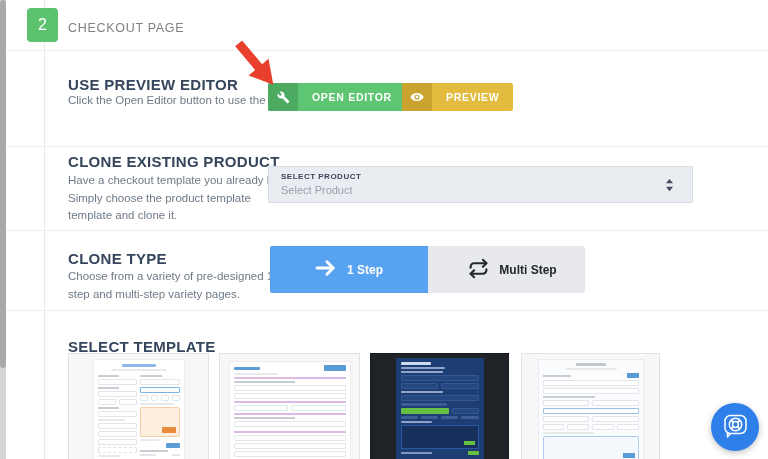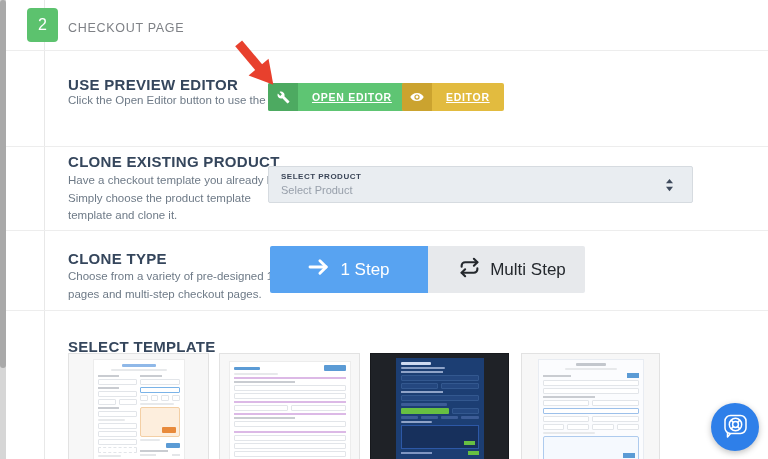--- a/index.html
+++ b/index.html
@@ -25,40 +25,40 @@
   .sec-heading { position:absolute; left:68px; font-size:15px; font-weight:700; color:#35465c;
                  letter-spacing:.3px; }
   .sec-desc { position:absolute; left:68px; font-size:11.5px; color:#6e7a87; line-height:17.5px; }
   .sec-desc span { display:block; }
 
   
   .icon-btn { position:absolute; height:28px; display:flex; align-items:stretch; border-radius:2px;
               overflow:hidden; cursor:pointer; }
   .icon-btn .icell { width:30px; display:flex; align-items:center; justify-content:center; }
   .icon-btn .blabel { display:flex; align-items:center; padding:0 14px; color:#fff;
-                      font-size:10.5px; font-weight:700; letter-spacing:.7px;text-decoration:underline; }
+                      font-size:10.5px; font-weight:700; letter-spacing:.7px; }
   .btn-green { background:#5ec573; }
   .btn-green .icell { background:#4daa61; }
   .btn-yellow { background:#e2bb3f; }
   .btn-yellow .icell { background:#cba32f; }
 
   
   .red-arrow { position:absolute; left:227px; top:35px; width:58px; height:58px; z-index:4; }
 
   
   .select-box { position:absolute; left:268px; top:166px; width:425px; height:37px;
                 background:#e9edf1; border:1px solid #d6dbe0; border-radius:2px;
                 padding:5px 12px 0 12px; cursor:pointer; }
   .select-box .slabel { font-size:8px; font-weight:700; letter-spacing:.5px; color:#3a4557; }
   .select-box .sval { font-size:11px; color:#98a0ab; margin-top:3px; }
   .select-box .sort-icon { position:absolute; right:18px; top:11px; }
 
   
   .type-btn { position:absolute; top:246px; height:47px; display:flex; align-items:center;
-              justify-content:center; gap:10px; font-size:17px; font-weight:400; cursor:pointer; }
+              justify-content:center; gap:10px; font-size:12px; font-weight:700; cursor:pointer; }
   .type-one { left:270px; width:158px; background:#58a3f1; color:#fff; border-radius:2px 0 0 2px; }
   .type-multi { left:428px; width:157px; background:#e7e9ec; color:#24282d; border-radius:0 2px 2px 0;padding-left:12px; }
 
   
   .tcard { position:absolute; top:353px; height:115px; background:#f7f7f7; border:1px solid #e2e2e2;
            overflow:hidden; cursor:pointer; }
   .tcard.dark { background:#1f2227; border-color:#17191d; }
   .tpage { position:absolute; top:5px; bottom:-2px; left:50%; transform:translateX(-50%);
            background:#fff; border:1px solid #ececec; overflow:hidden; padding:3px 4px; }
   .tpage.navy { background:#1c3e73; border-color:#1c3e73; }
@@ -125,21 +125,21 @@
   </span>
   <span class="blabel">OPEN EDITOR</span>
 </div>
 
 <div class="icon-btn btn-yellow" style="left:402px; top:83px">
   <span class="icell">
     <svg width="14" height="14" viewBox="0 0 24 24">
         <path fill="#ffffff" fill-rule="evenodd" d="M12 5C6.5 5 2.2 8.1.5 12c1.7 3.9 6 7 11.5 7s9.8-3.1 11.5-7C21.8 8.1 17.5 5 12 5zm0 11.5A4.5 4.5 0 1 1 16.5 12 4.5 4.5 0 0 1 12 16.5zm0-2a2.5 2.5 0 1 0-2.5-2.5 2.5 2.5 0 0 0 2.5 2.5z"></path>
       </svg>
   </span>
-  <span class="blabel">EDITOR</span>
+  <span class="blabel">PREVIEW</span>
 </div>
 
 <svg class="red-arrow" viewBox="0 0 58 58">
   <g transform="translate(29,29) rotate(50)">
     <rect x="-27" y="-4.5" width="34" height="9" fill="#e8402d"></rect>
     <polygon points="4,-13 4,13 27,0" fill="#e8402d"></polygon>
   </g>
 </svg>
 
 <div class="sec-heading" style="top:153px">CLONE EXISTING PRODUCT</div>
@@ -156,21 +156,21 @@
     <svg width="9" height="14" viewBox="0 0 10 16">
       <path d="M5 1 9 6H1z" fill="#3e4a5c"></path>
         <path d="M5 15 1 10h8z" fill="#3e4a5c"></path>
     </svg>
   </span>
 </div>
 
 <div class="sec-heading" style="top:250px">CLONE TYPE</div>
 <div class="sec-desc" style="top:268px">
   <span>Choose from a variety of pre-designed 1-</span>
-  <span>pages and multi-step checkout pages.</span>
+  <span>step and multi-step variety pages.</span>
 </div>
 
 <div class="type-btn type-one">
   <span>
     <svg width="22" height="18" viewBox="0 0 24 20" fill="none" stroke="#ffffff" stroke-width="3.2" stroke-linecap="round" stroke-linejoin="round">
       <path d="M2 10h18"></path>
         <path d="m13 3 7 7-7 7"></path>
     </svg>
   </span>
   <span>1 Step</span>

